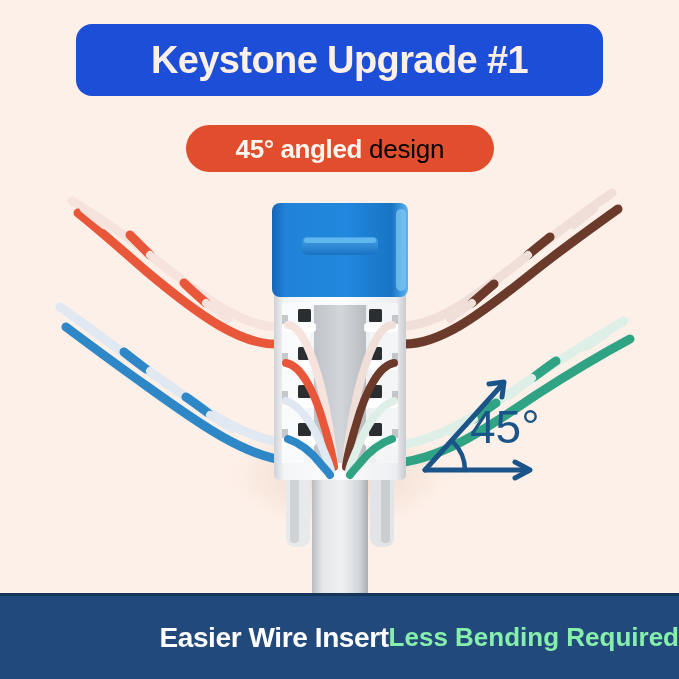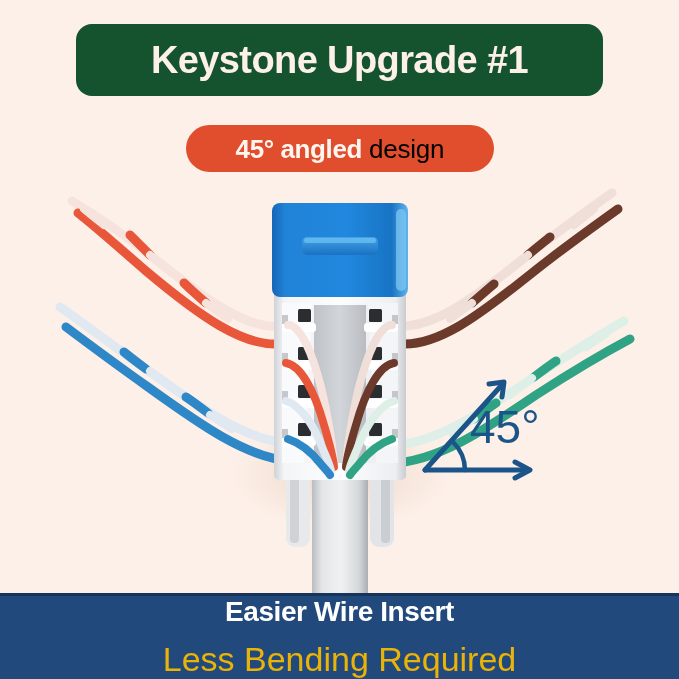--- a/index.html
+++ b/index.html
@@ -26,21 +26,21 @@
     overflow: hidden;
   }
 
   
   #title-banner {
     position: absolute;
     left: 76px;
     top: 24px;
     width: 527px;
     height: 72px;
-    background: #14532d;
+    background: #1d4ed8;
     border-radius: 16px;
     display: flex;
     align-items: center;
     justify-content: center;
   }
   #title-text {
     color: #FDF0E8;
     font-size: 38px;
     font-weight: bold;
     letter-spacing: -0.6px;
@@ -93,36 +93,35 @@
   
   #bottom-banner {
     position: absolute;
     left: 0;
     top: 593px;
     width: 679px;
     height: 86px;
     background: #22497B;
     border-top: 3px solid #17355B;
     display: flex;
-    flex-direction: column;
     align-items: center;
-    justify-content: space-between;
+    justify-content: flex-end;
   }
   #bottom-line1 {
     color: #FFFFFF;
     font-size: 28px;
     font-weight: bold;
     letter-spacing: -0.4px;
     line-height: 1.12;
     white-space: nowrap;
   }
   #bottom-line2 {
-    color: #eab308;
-    font-size: 34px;
-    font-weight: normal;
+    color: #86efac;
+    font-size: 26px;
+    font-weight: bold;
     letter-spacing: 0px;
     line-height: 1.15;
     white-space: nowrap;
   }
 </style>
 </head>
 <body>
 
 <div id="stage">
 

